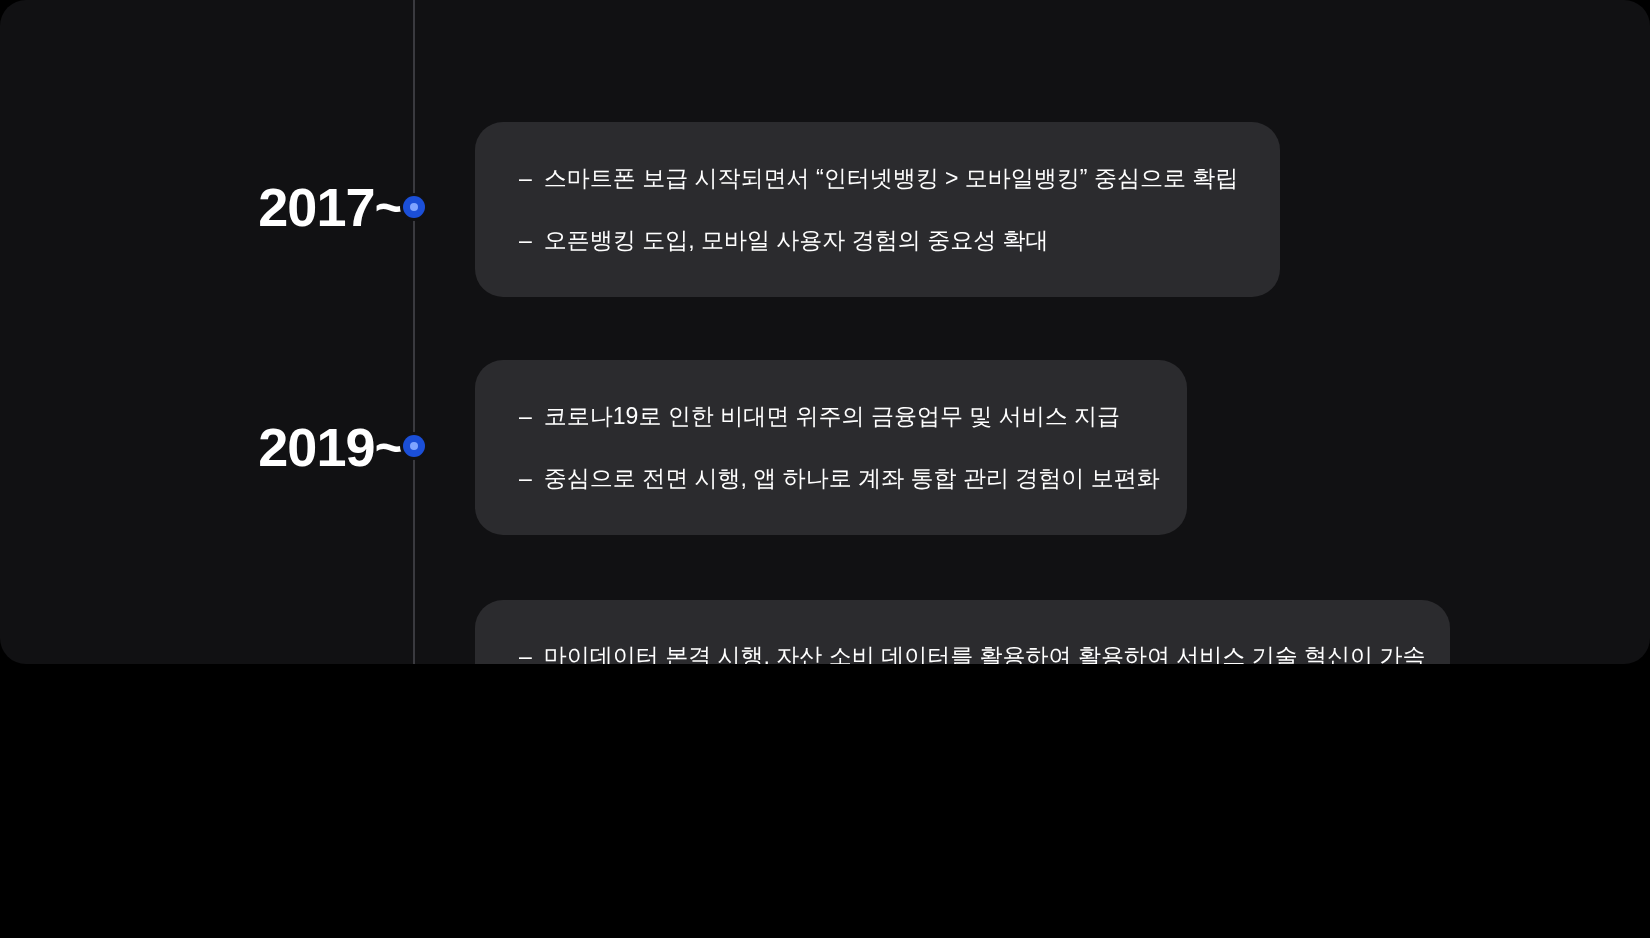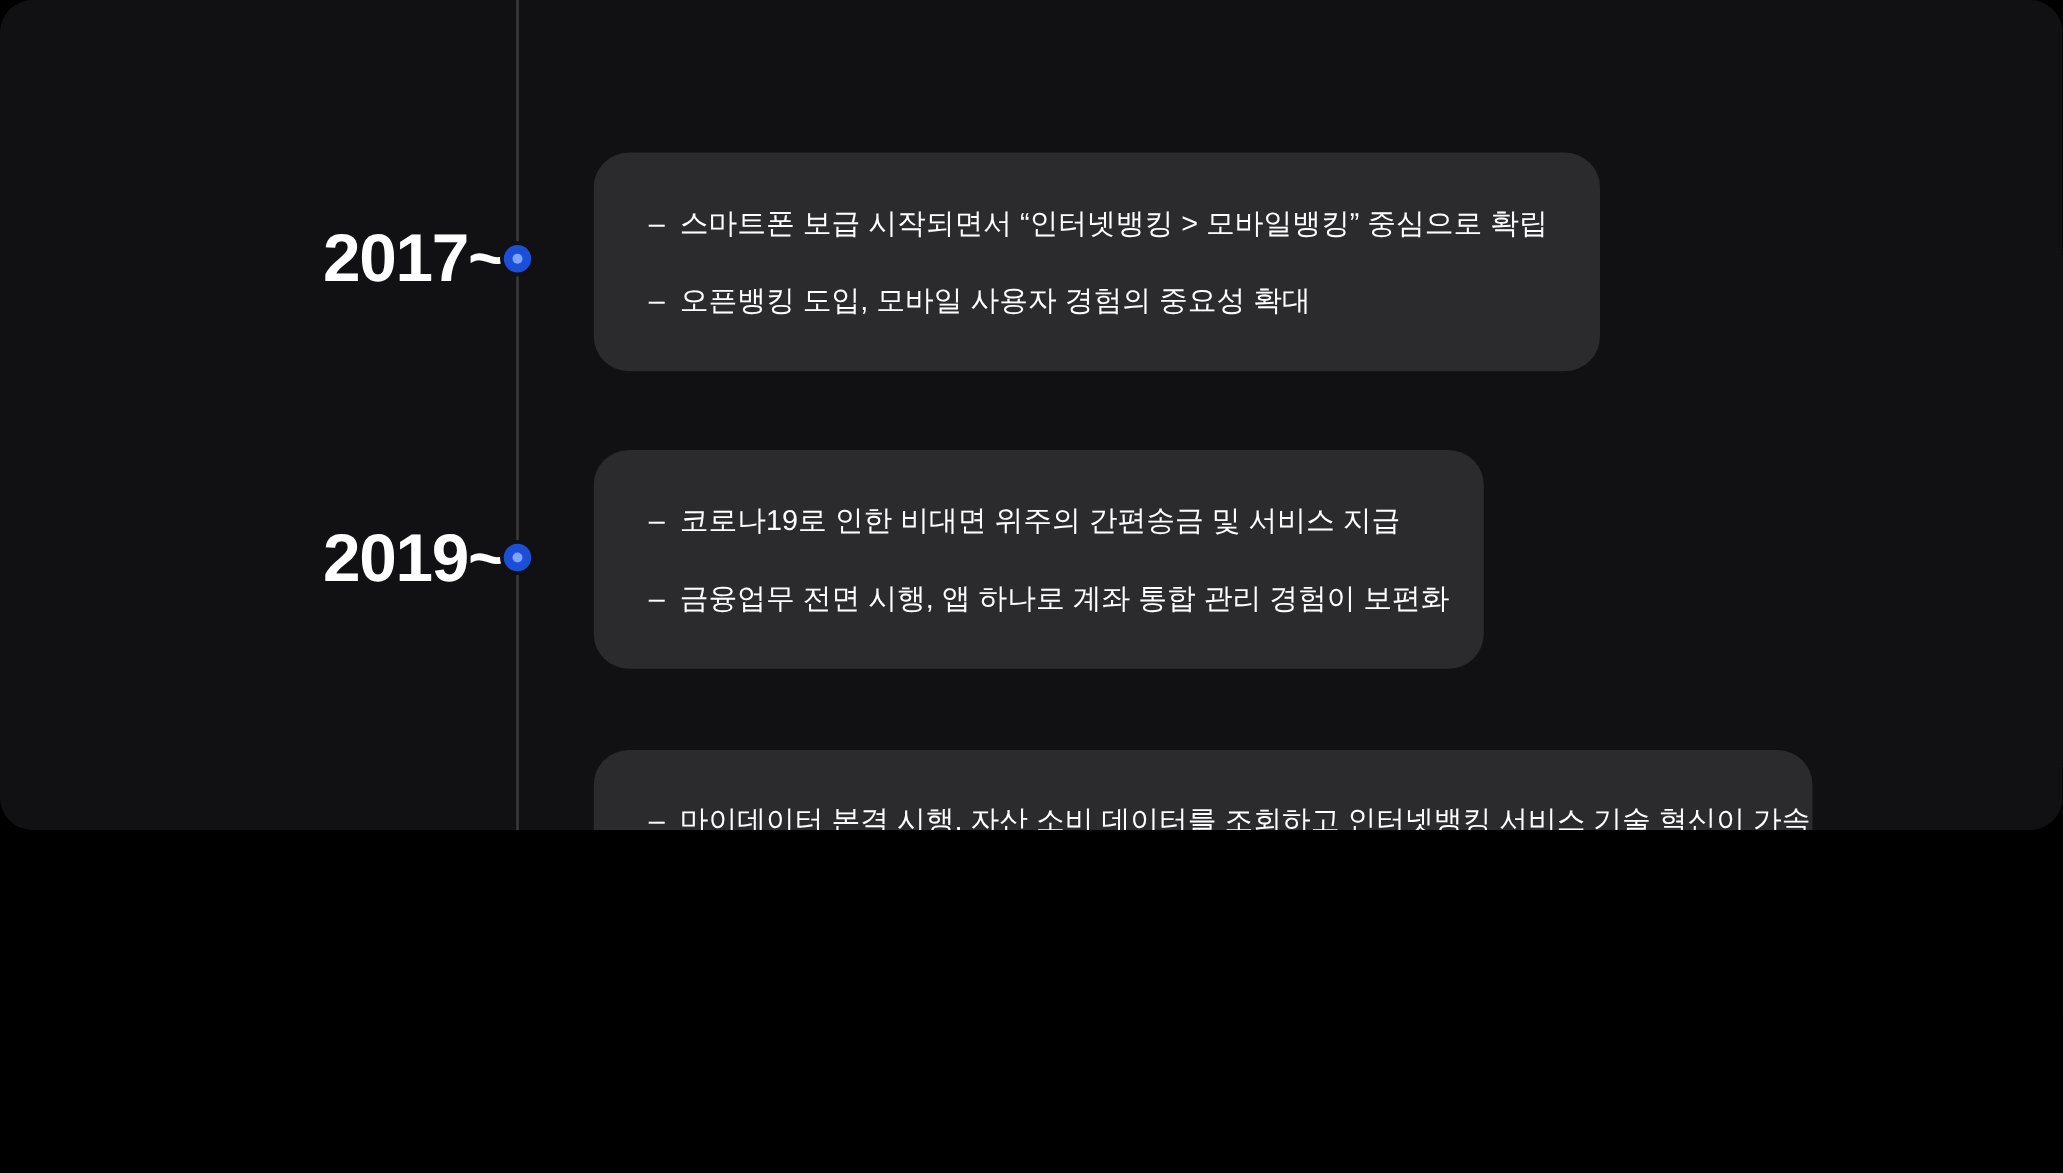--- a/index.html
+++ b/index.html
@@ -138,36 +138,36 @@
       </div>
     </div>
   </div>
 
   <div class="row" id="row-2">
     <div class="year">2019~</div>
     <div class="dot"></div>
     <div class="card">
       <div class="bullet">
         <span class="dash">–</span>
-        <span>코로나19로 인한 비대면 위주의 간편송금 및 서비스 지급</span>
+        <span>코로나19로 인한 비대면 위주의 금융업무 및 서비스 지급</span>
       </div>
       <div class="bullet">
         <span class="dash">–</span>
-        <span>금융업무 전면 시행, 앱 하나로 계좌 통합 관리 경험이 보편화</span>
+        <span>중심으로 전면 시행, 앱 하나로 계좌 통합 관리 경험이 보편화</span>
       </div>
     </div>
   </div>
 
   <div class="row" id="row-3">
     <div class="year">2022~</div>
     <div class="dot"></div>
     <div class="card">
       <div class="bullet">
         <span class="dash">–</span>
-        <span>마이데이터 본격 시행, 자산 소비 데이터를 조회하고 인터넷뱅킹 서비스 기술 혁신이 가속</span>
+        <span>마이데이터 본격 시행, 자산 소비 데이터를 활용하여 활용하여 서비스 기술 혁신이 가속</span>
       </div>
       <div class="bullet">
         <span class="dash">–</span>
       </div>
     </div>
   </div>
 
 </div>
 
 </body></html>

